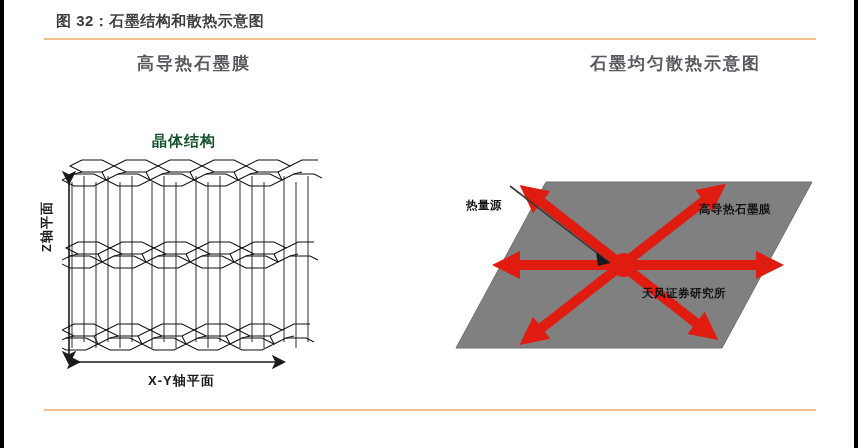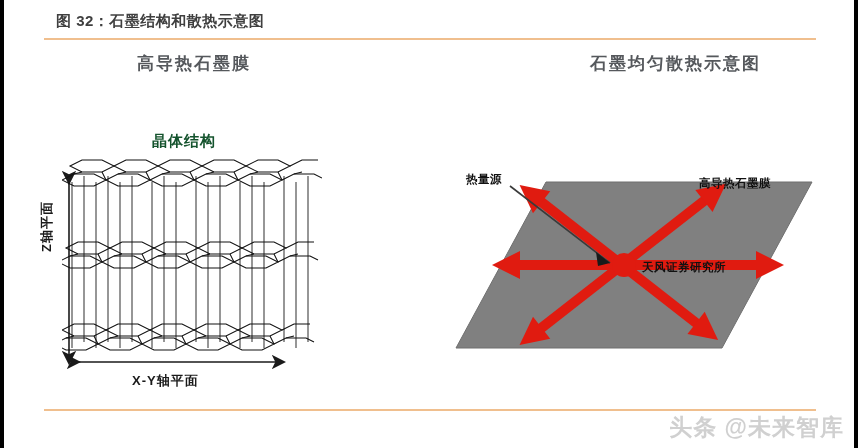--- a/index.html
+++ b/index.html
@@ -80,21 +80,21 @@
     font-size: 13px;
     font-weight: 700;
     color: #1a1a1a;
     white-space: nowrap;
     transform: rotate(-90deg);
     transform-origin: left top;
     letter-spacing: 1px;
   }
   #xy-axis-label {
     position: absolute;
-    left: 88px;
+    left: 104px;
     top: 272px;
     font-size: 13px;
     font-weight: 700;
     color: #1a1a1a;
     white-space: nowrap;
     letter-spacing: 1px;
   }
   #crystal-svg {
     position: absolute;
     left: 18px;
@@ -114,20 +114,21 @@
     left: 0;
     top: 0;
   }
   .anno {
     position: absolute;
     font-size: 11.5px;
     font-weight: 700;
     color: #111;
     white-space: nowrap;
     letter-spacing: 0.5px;
+    margin-top: 26px;
   }
   #anno-source { left: 22px;  top: 72px; }
   #anno-film   { left: 255px; top: 76px; text-align: right; }
   #anno-spread { left: 198px; top: 160px; }
 
   
   .footer-rule {
     position: absolute;
     left: 40px;
     top: 409px;
@@ -292,15 +293,14 @@
         <polygon points="166,163 152,152 154,166" fill="#1a1a1a"></polygon>
       </g>
     </svg>
 
     <div class="anno" id="anno-source">热量源</div>
     <div class="anno" id="anno-film">高导热石墨膜</div>
     <div class="anno" id="anno-spread">天风证券研究所</div>
   </div>
 
   <div class="footer-rule"></div>
-  <div id="watermark">头条 @未来智库</div>
 
 </div>
 
 </body></html>

